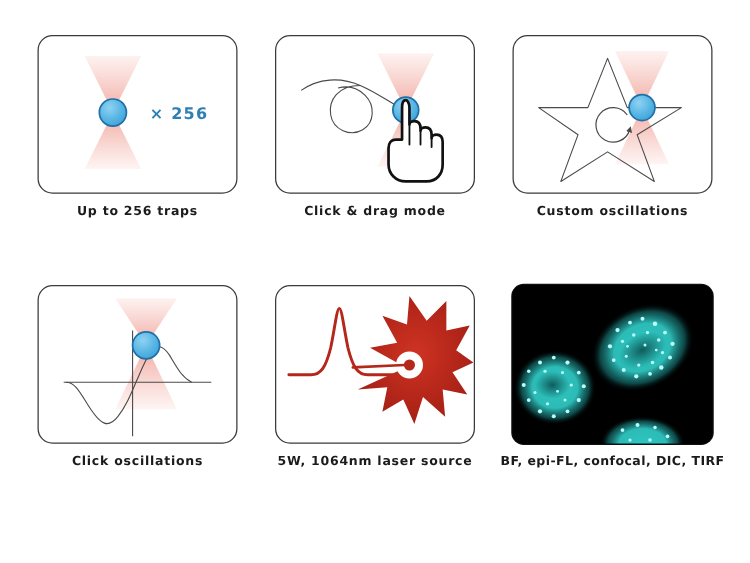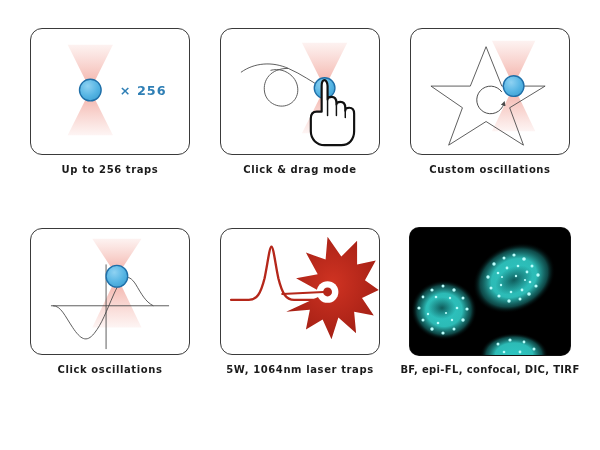--- a/index.html
+++ b/index.html
@@ -213,21 +213,21 @@
         </defs>
         <path d="M10,72 L28,72 C36,72 40,66 44,50 C47,36 49,18 51,18 C53,18 55,36 58,50 C62,66 66,72 74,72 L104,72" fill="none" stroke="#b5271a" stroke-width="2.4" stroke-linecap="round" stroke-linejoin="round"></path>
         <g>
           <polygon fill="url(#burstGrad)" points="105,66 76,50 98,46 86,24 106,31 108,8 122,28 138,12 138,36 157,32 146,52 160,62 143,70 155,88 135,84 137,106 119,90 112,112 103,92 86,102 90,82 66,84"></polygon>
           <circle cx="108" cy="64" r="11" fill="#ffffff"></circle>
           <circle cx="108" cy="64" r="4.5" fill="#b5271a"></circle>
           <path d="M62,66 L104,64" stroke="#b5271a" stroke-width="2.2" stroke-linecap="round"></path>
         </g>
       </svg>
     </div>
-    <div class="card-caption">5W, 1064nm laser traps</div>
+    <div class="card-caption">5W, 1064nm laser source</div>
   </div>
 
   <div class="feature-card">
     <div class="card-figure photo-frame">
       <svg viewBox="0 0 160 127" xmlns="http://www.w3.org/2000/svg">
         <defs>
           <radialGradient id="cellA" cx="0.5" cy="0.5" r="0.5">
             <stop offset="0%" stop-color="#2fcfcb" stop-opacity="0.95"></stop>
             <stop offset="55%" stop-color="#34dcd6" stop-opacity="0.85"></stop>
             <stop offset="82%" stop-color="#1f9f9d" stop-opacity="0.45"></stop>

